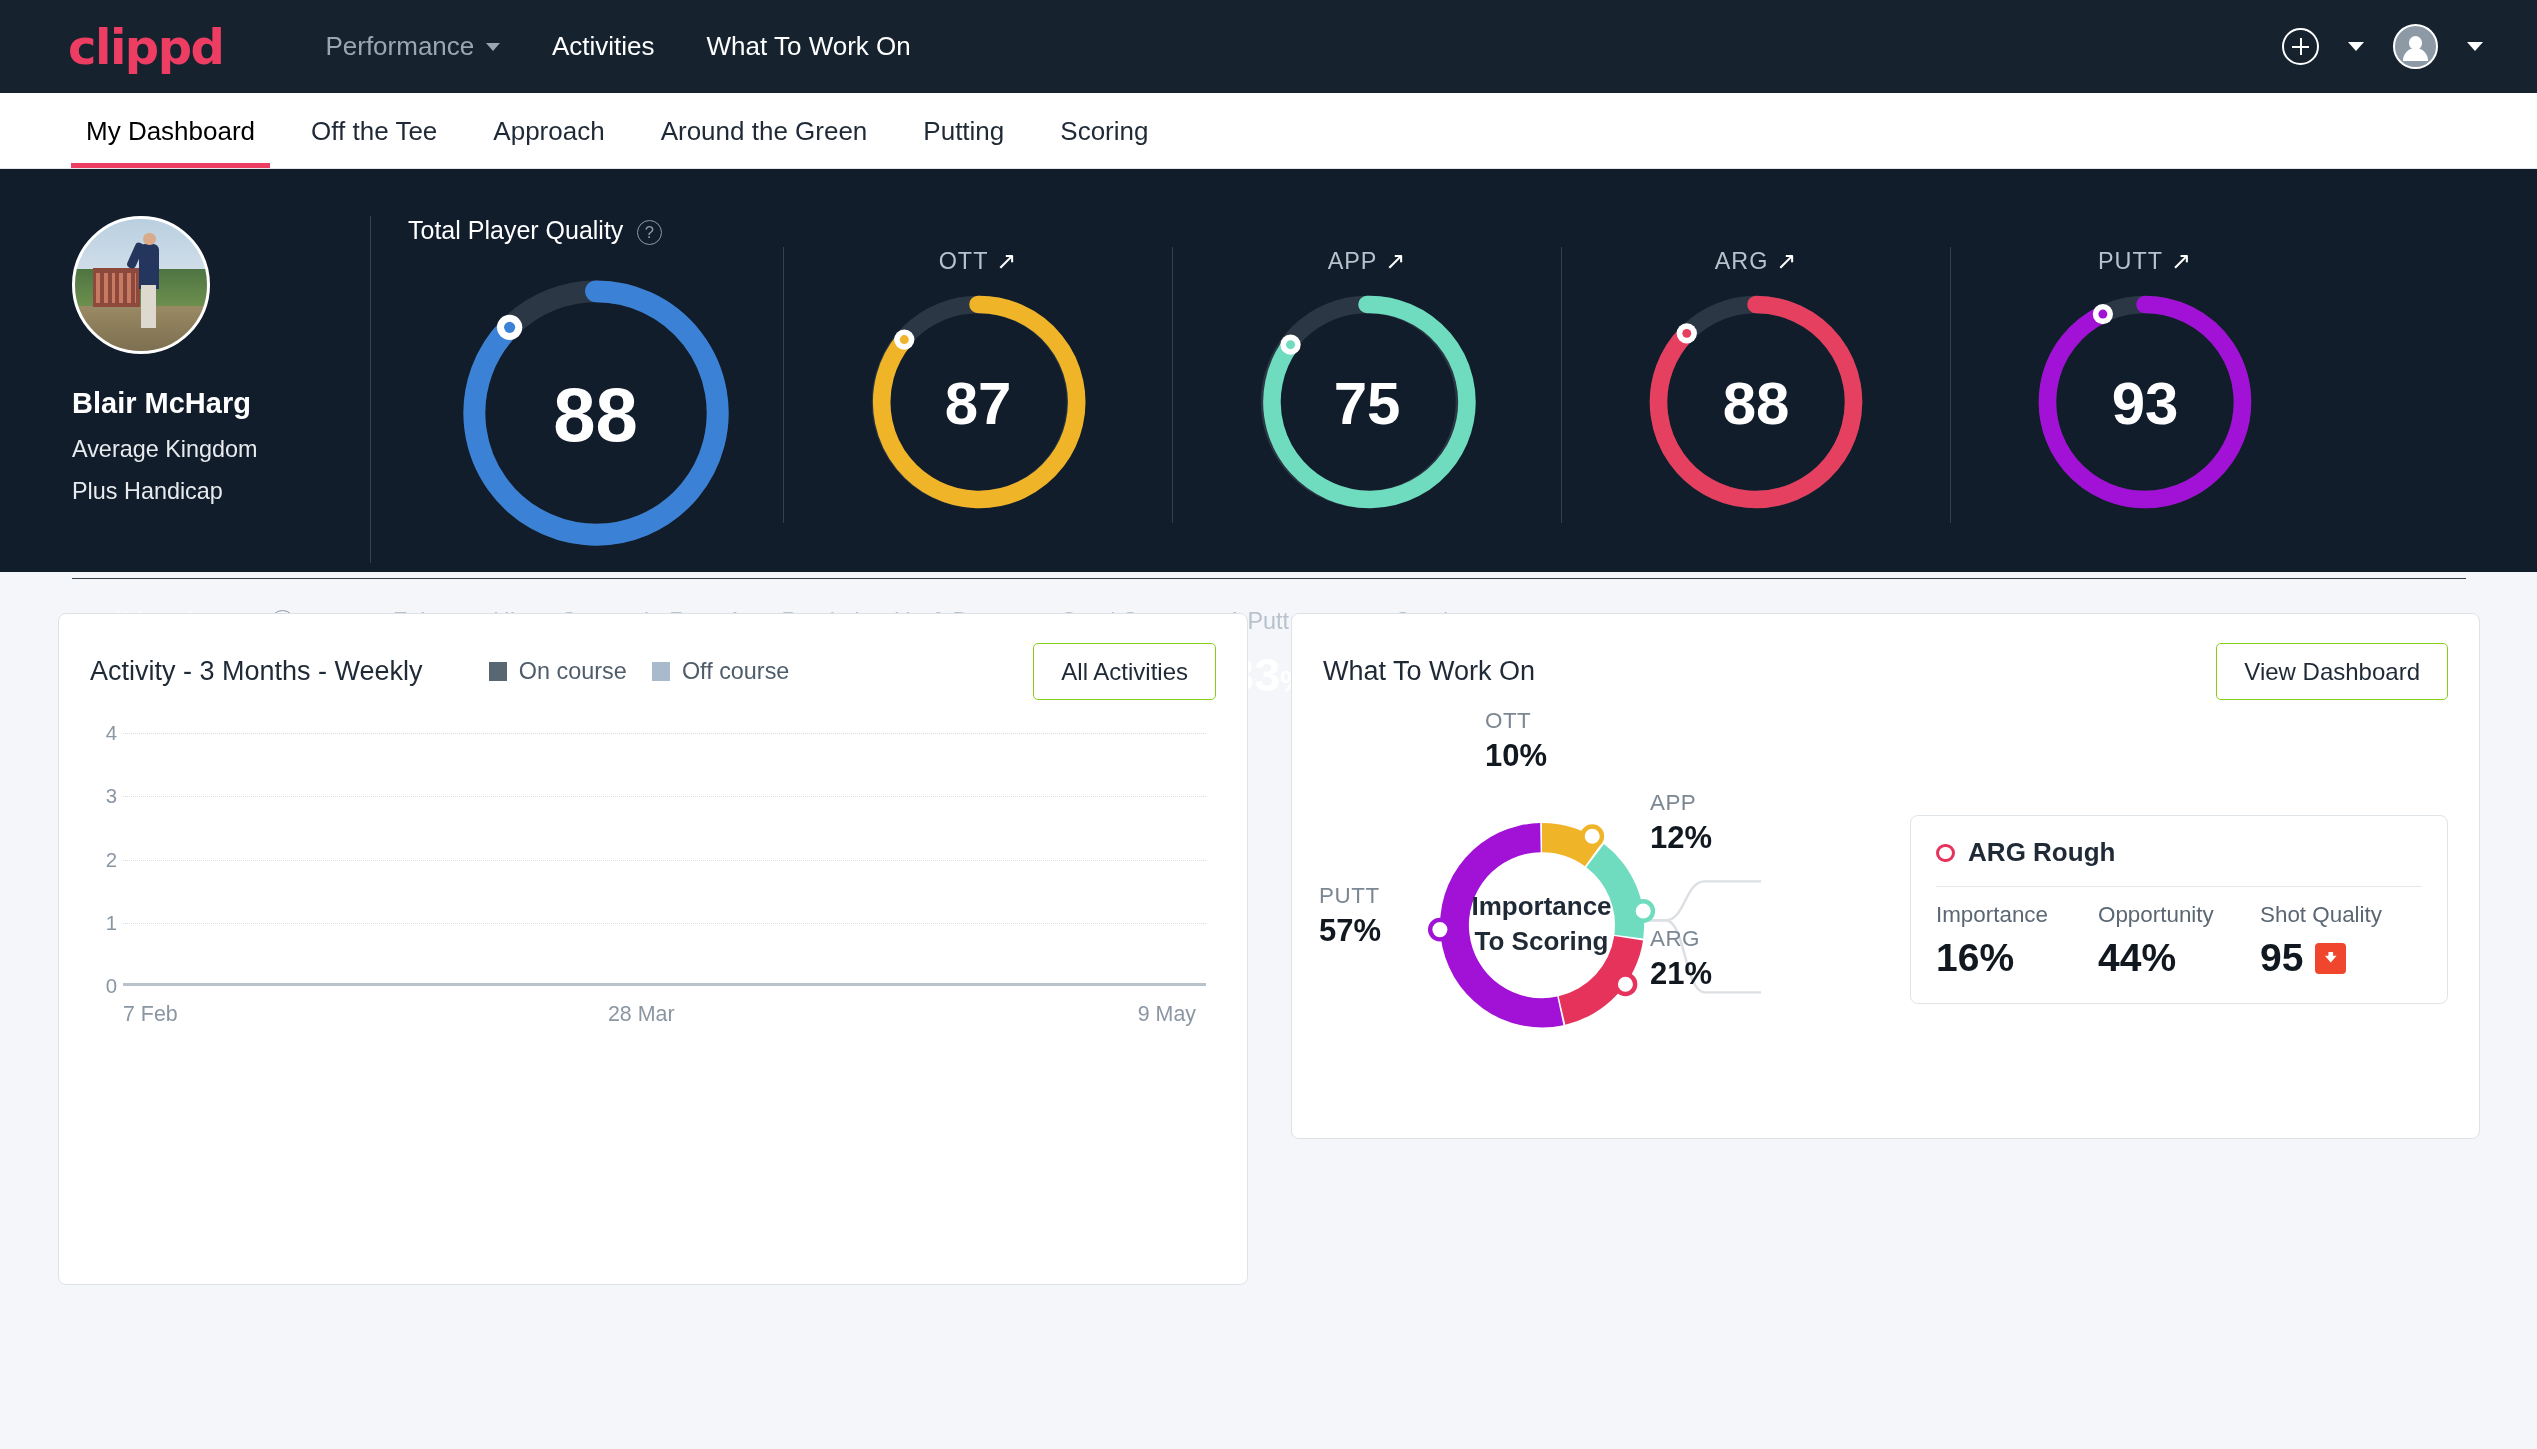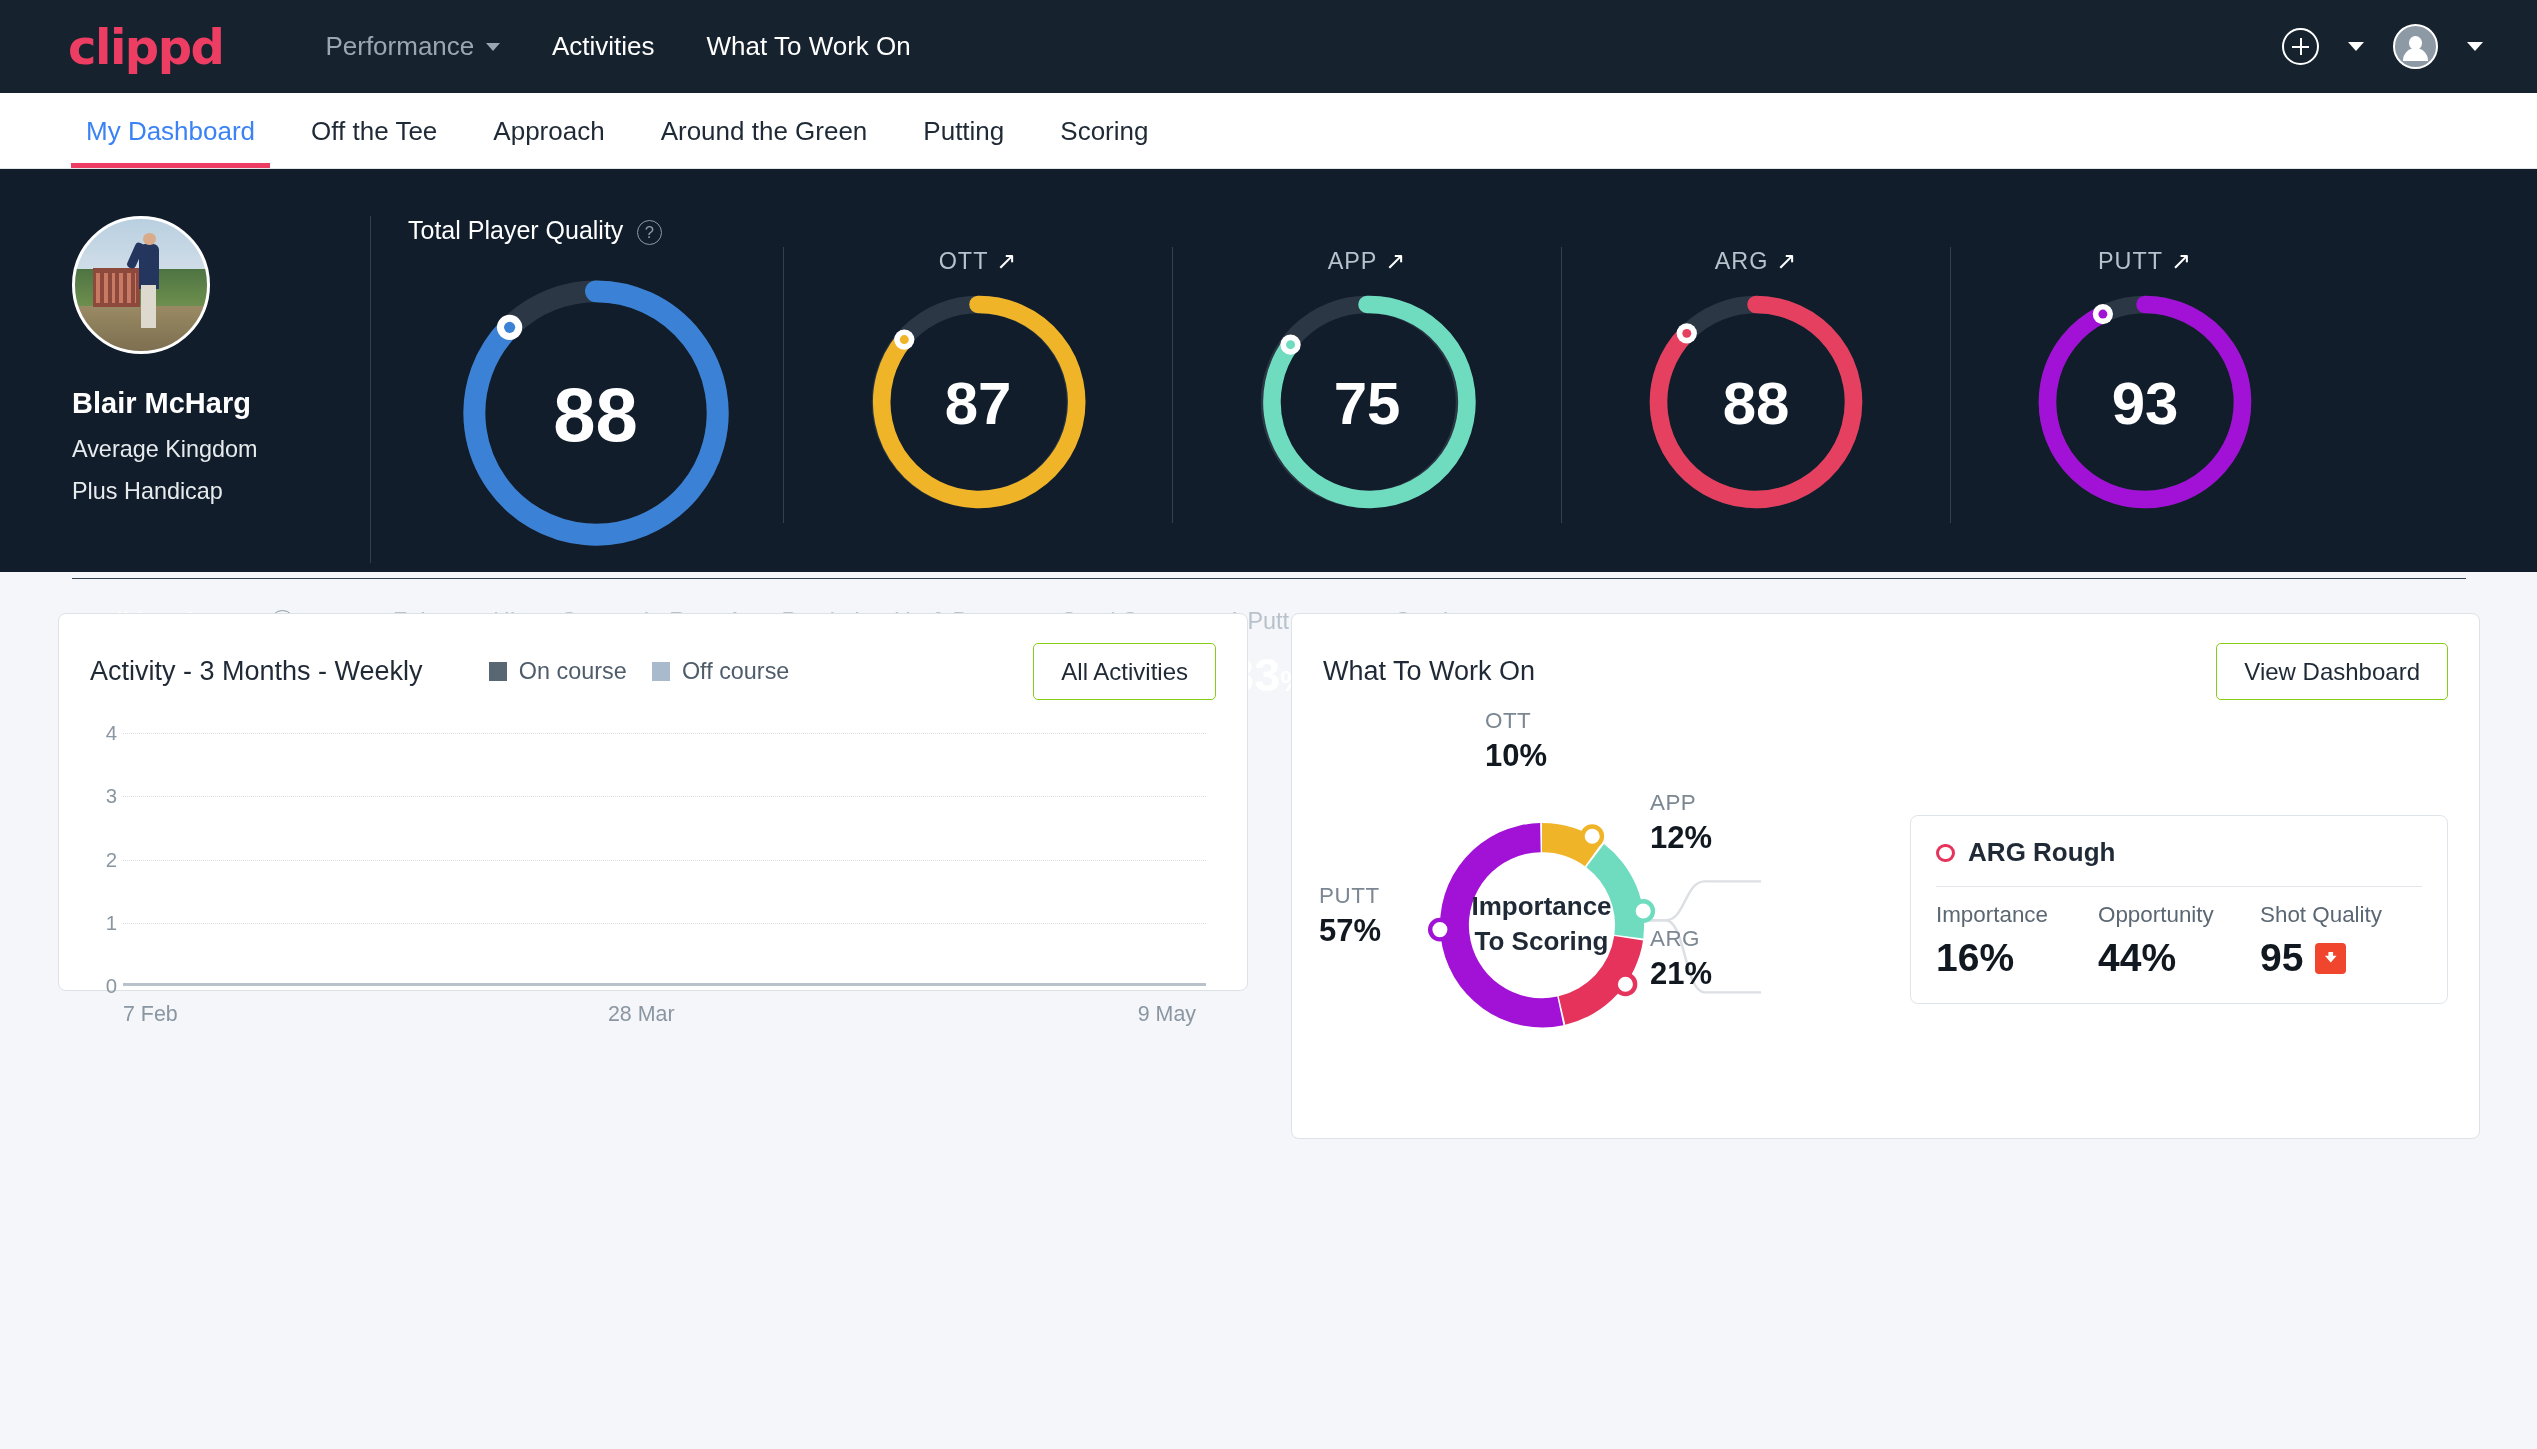--- a/index.html
+++ b/index.html
@@ -46,21 +46,21 @@
   .avatar-inner .body { width:25px; height:12.7px; border-radius:12.7px 12.7px 0 0; background:#fff; }
 
   
   .tabbar {
     height: 76px; background: #ffffff; display: flex; align-items: flex-end;
     padding: 0 0 0 58px; border-bottom: 1px solid #e2e6ea;
   }
   .tab {
     font-size: 26px; color: #1f2a36; padding: 0 28px 21.4px 28px; cursor: pointer; position: relative; white-space: nowrap;
   }
-  .tab.active { color: #3b82f6; }
+  .tab.active { color: #000000; }
   .tab.active:after {
     content:""; position:absolute; left: 12.7px; right: 12.7px; bottom: 0; height: 4.9px; background:#ee3d63;
   }
 
   
   .hero { background: #111d2b; padding: 0 0 0 0; height: 403px; }
   .hero-top { display: flex; padding: 47px 0 0 0; }
   .profile { width: 370px; padding-left: 72px; }
   .profile-pic {
     width: 138px; height: 138px; border-radius: 50%; border: 3.9px solid #ffffff;
@@ -102,21 +102,21 @@
   .trad-head .t1 { color:#ffffff; font-size: 24px; font-weight:700; display:flex; align-items:center; gap:11.7px; }
   .trad-head .t2 { color:#9aa6b2; font-size: 22.4px; margin-top: 9.7px; }
   .stat { width: 167px; }
   .stat .lab { color:#b8c2cc; font-size: 23.4px; }
   .stat .num { color:#ffffff; font-size: 47px; font-weight:700; margin-top: 11.7px; }
   .stat .num .unit { font-size: 29px; }
 
   
   .bottom { display:flex; gap: 43px; padding: 41px 58px 0 58px; }
   .card { background:#ffffff; border:1px solid #dde2e7; border-radius: 7.8px; }
-  .card-activity { width: 1190px; height: 378px; padding: 29px 31px 0 31px; }
+  .card-activity { width: 1190px; height: 672px; padding: 29px 31px 0 31px; }
   .card-wtwo { flex:1; height: 526px; padding: 29px 31px 0 31px; position:relative; }
   .card-head { display:flex; align-items:center; }
   .card-title { font-size: 27px; color:#1f2a36; font-weight: 400; }
   .legend { display:flex; align-items:center; gap: 25px; margin-left: 66px; }
   .legend-item { display:flex; align-items:center; gap:11.7px; font-size: 23.4px; color:#4f5d6b; }
   .sw { width: 18.5px; height: 18.5px; }
   .btn {
     margin-left:auto; border:1px solid #84cc16; border-radius: 4.9px; background:#fff;
     font-size: 24px; color:#1f2a36; padding: 13.6px 27px; cursor: pointer; white-space:nowrap;
   }

